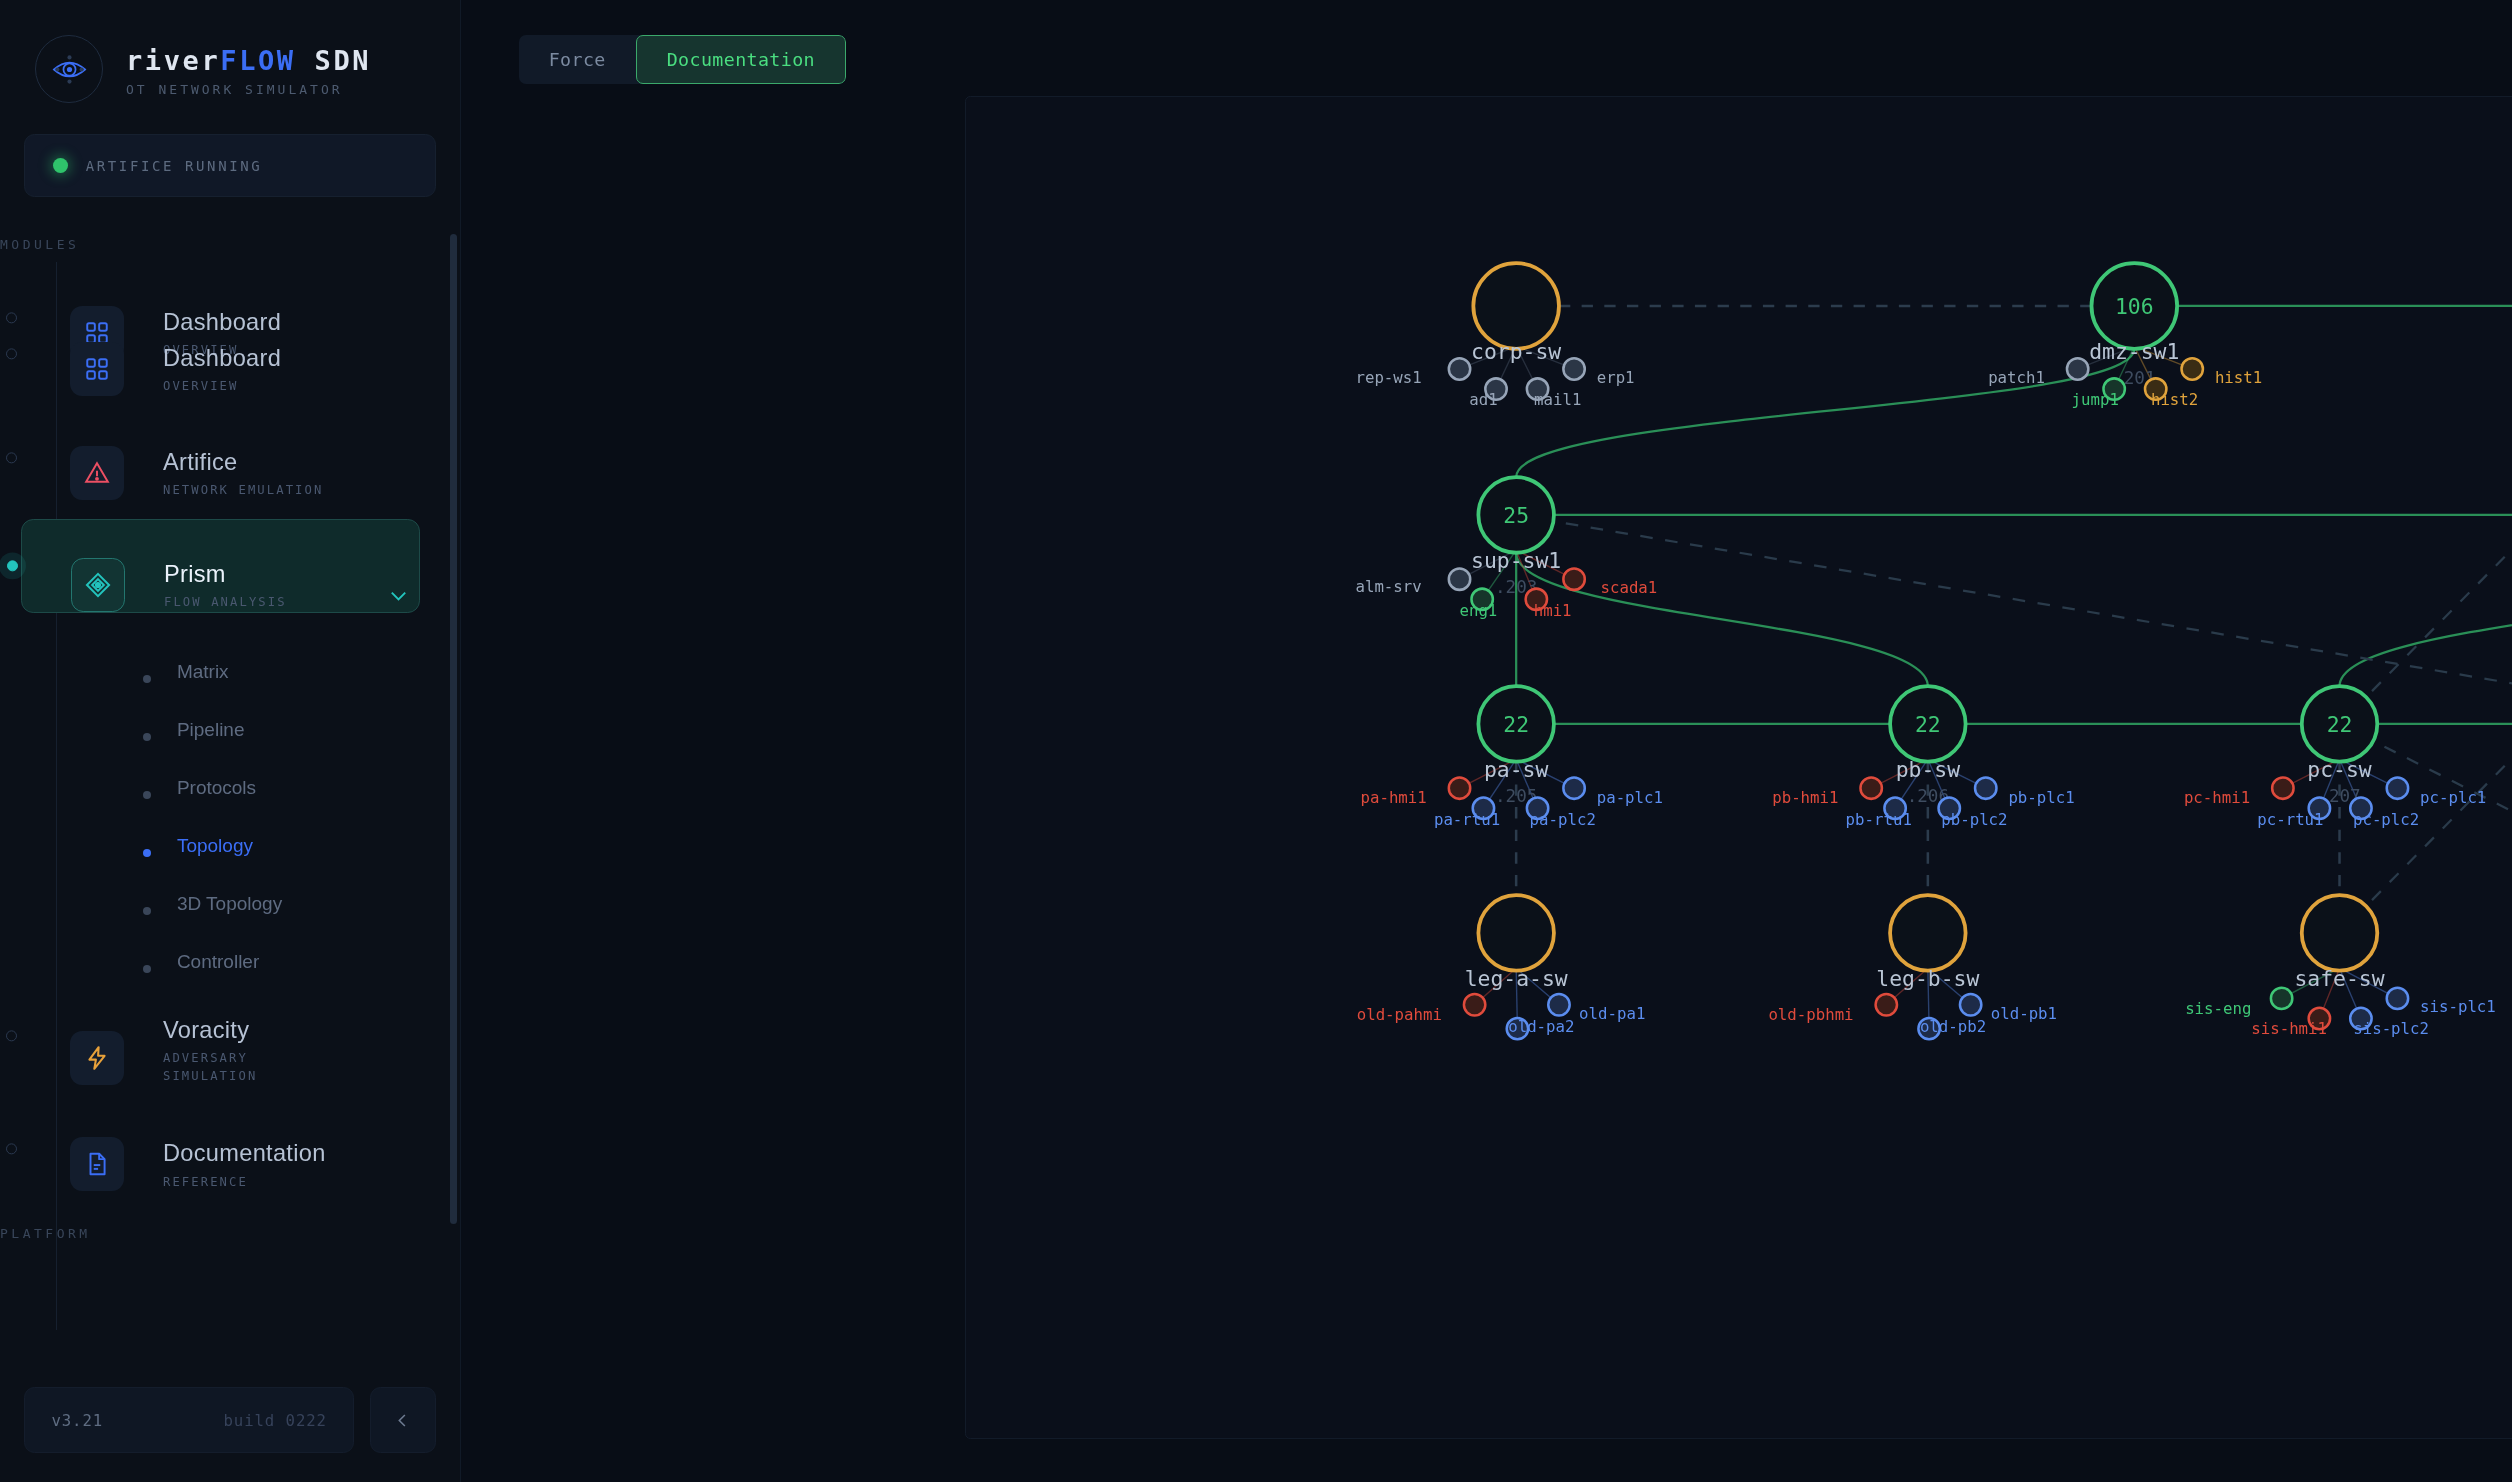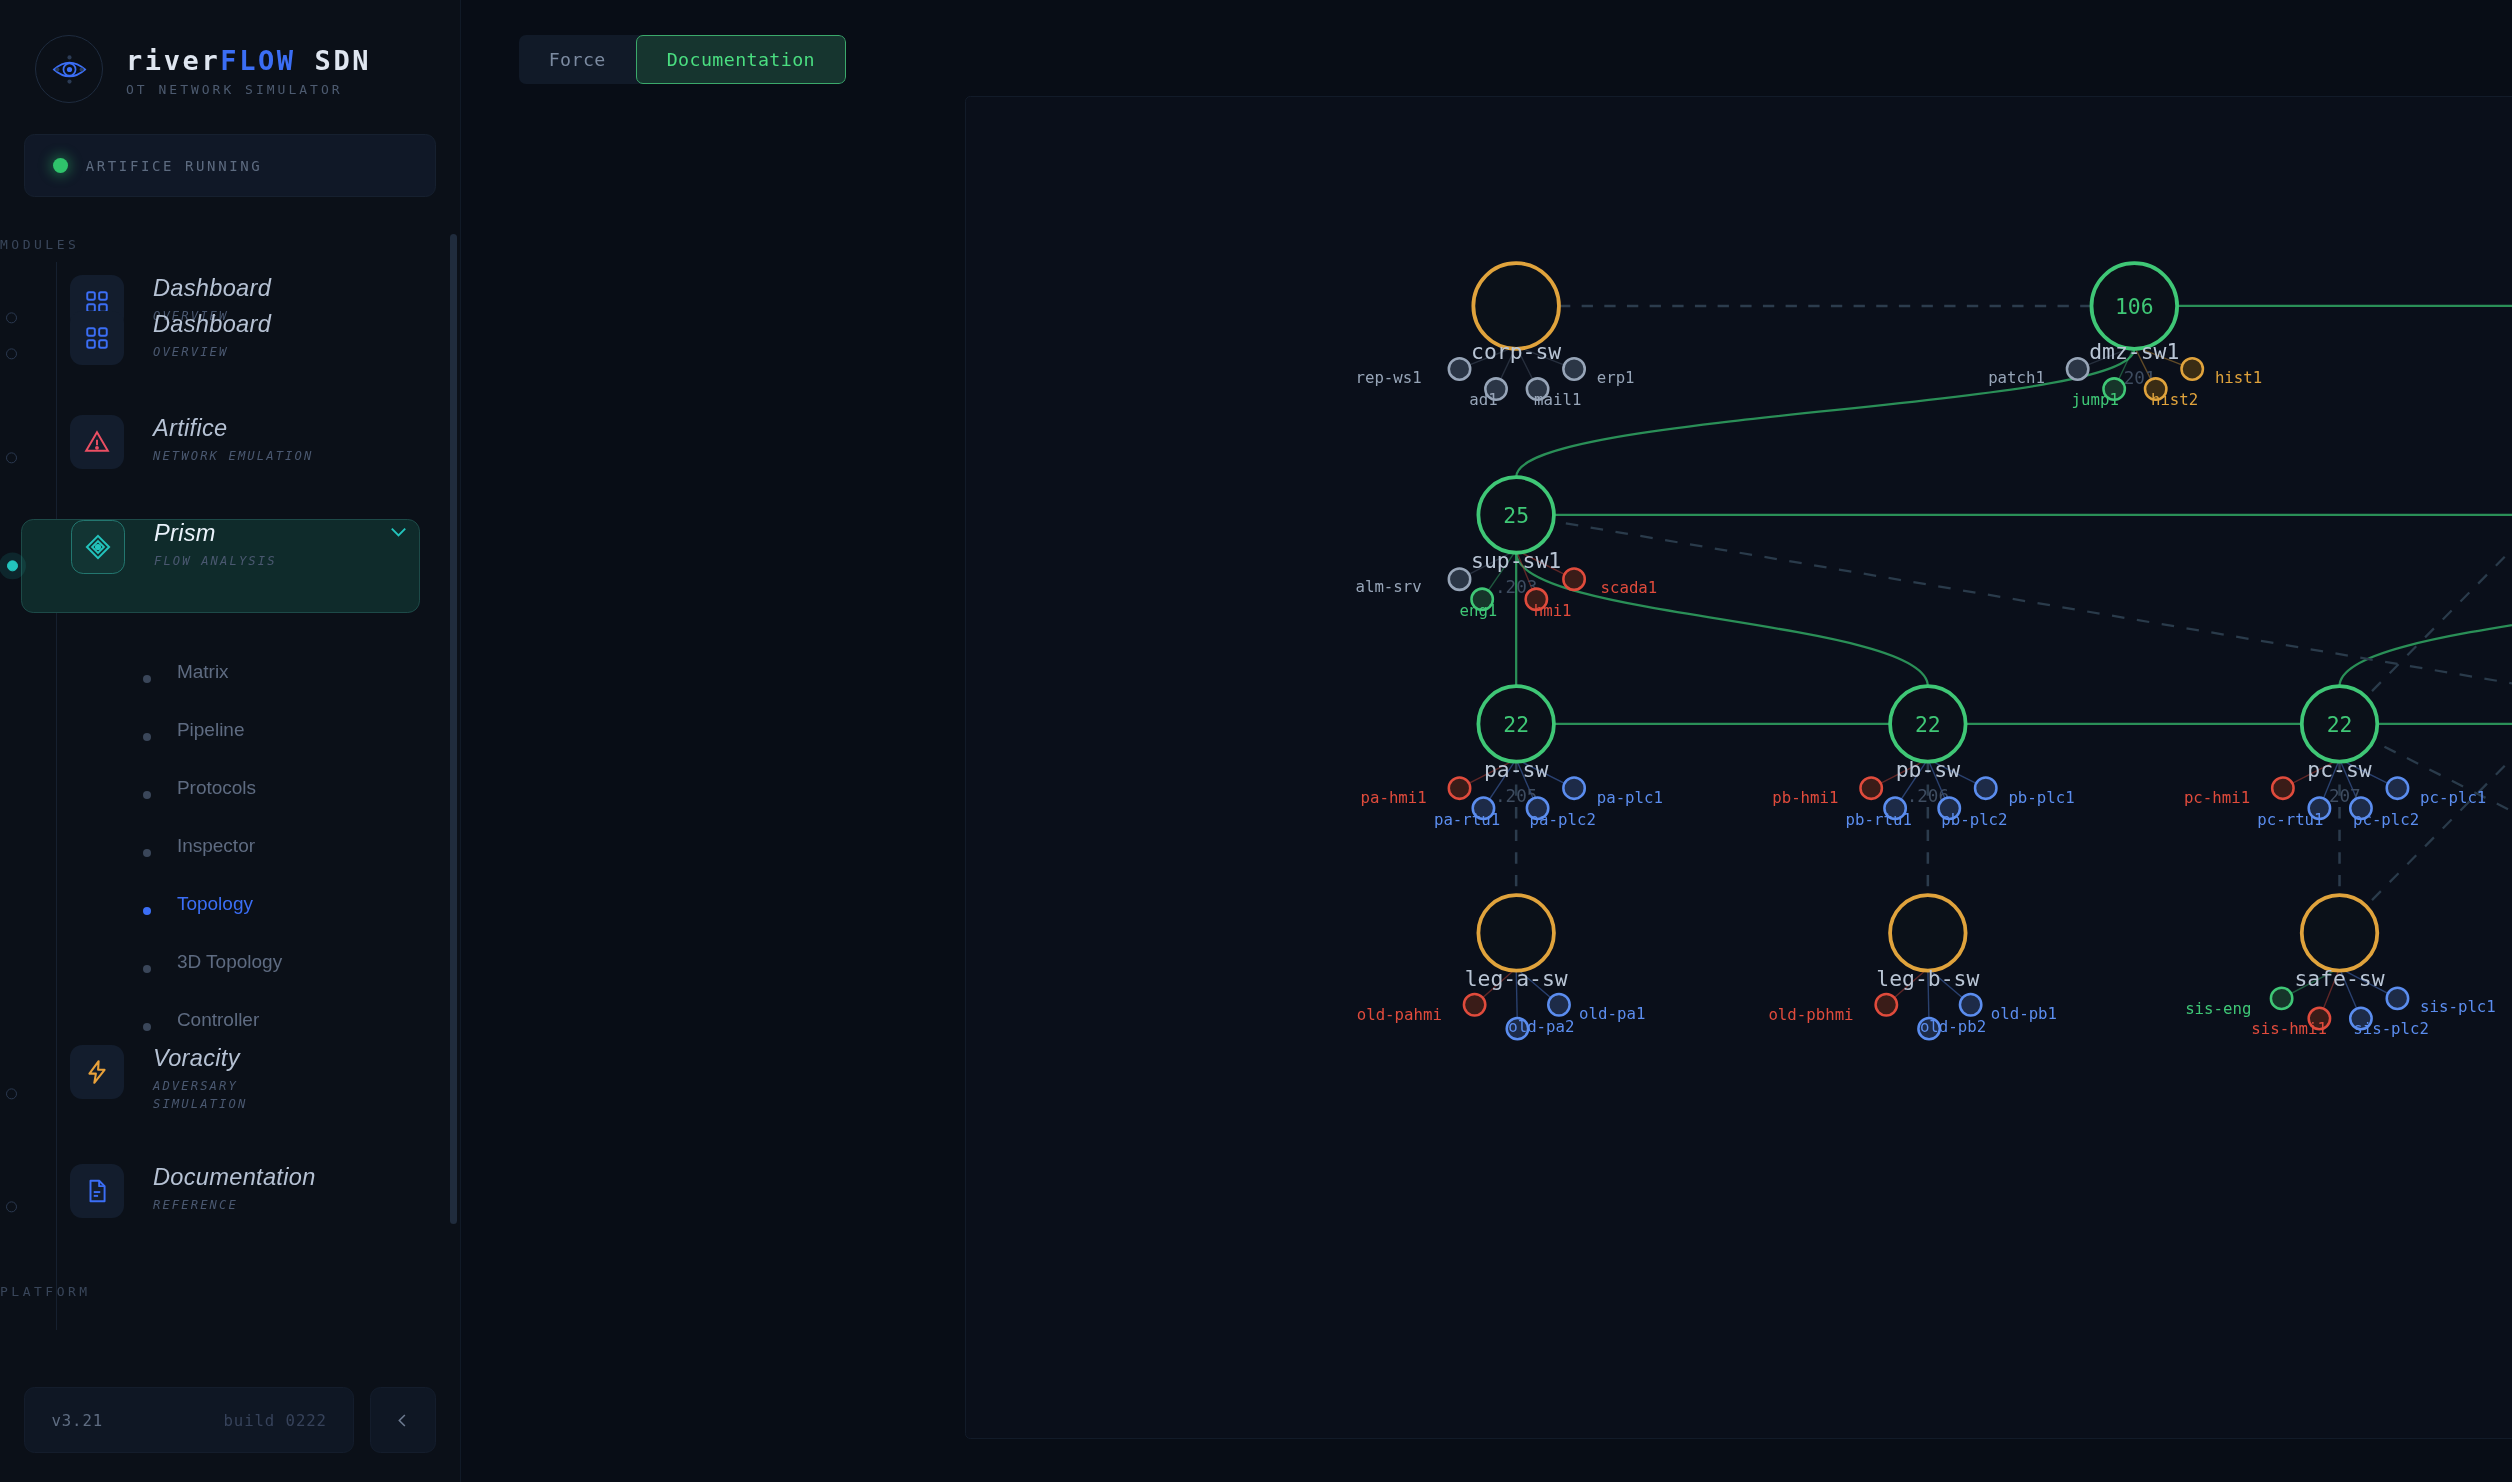--- a/index.html
+++ b/index.html
@@ -62,23 +62,23 @@
   .sec-label {
     font-family: "DejaVu Sans Mono", monospace;
     font-size: 13px; letter-spacing: 3.5px; color: #39465a;
     margin-top: 40px;
   }
 
   .rail { position: absolute; left: 56px; top: 262px; bottom: 153px; width: 0.9px; background: #16202f; }
 
   .mod-list { margin-top: 23px; position: relative; }
   .mod {
-    display: flex; align-items: flex-start; gap: 29px;
+    display: flex; align-items: flex-end; gap: 39px;
     height: 85px; margin: 0 40px 0 21px; padding-left: 49px;
-    border-radius: 12.2px; position: relative; font-style: italic;
+    border-radius: 12.2px; position: relative;
   }
   .mod.overlap { margin-top: -49px; }
   .mod.active { background: #0f2b2b; border: 0.9px solid #1d4a48; }
   .mod-bullet {
     position: absolute; left: -15px; top: 50%; transform: translateY(-50%);
     width: 11.3px; height: 11.3px; border-radius: 50%;
     border: 1.3px solid #2b3950; background: #0b1018;
   }
   .mod.active .mod-bullet {
     background: #23c4bd; border-color: #23c4bd;
@@ -262,24 +262,20 @@
             <span class="sub-dot"></span>
             <span class="sub-label">Matrix</span>
             </div>
           <div class="sub">
             <span class="sub-dot"></span>
             <span class="sub-label">Pipeline</span>
             </div>
           <div class="sub">
             <span class="sub-dot"></span>
             <span class="sub-label">Protocols</span>
-            </div>
-          <div class="sub">
-            <span class="sub-dot"></span>
-            <span class="sub-label">Inspector</span>
             </div>
           <div class="sub active">
             <span class="sub-dot"></span>
             <span class="sub-label">Topology</span>
             </div>
           <div class="sub">
             <span class="sub-dot"></span>
             <span class="sub-label">3D Topology</span>
             </div>
           <div class="sub">

